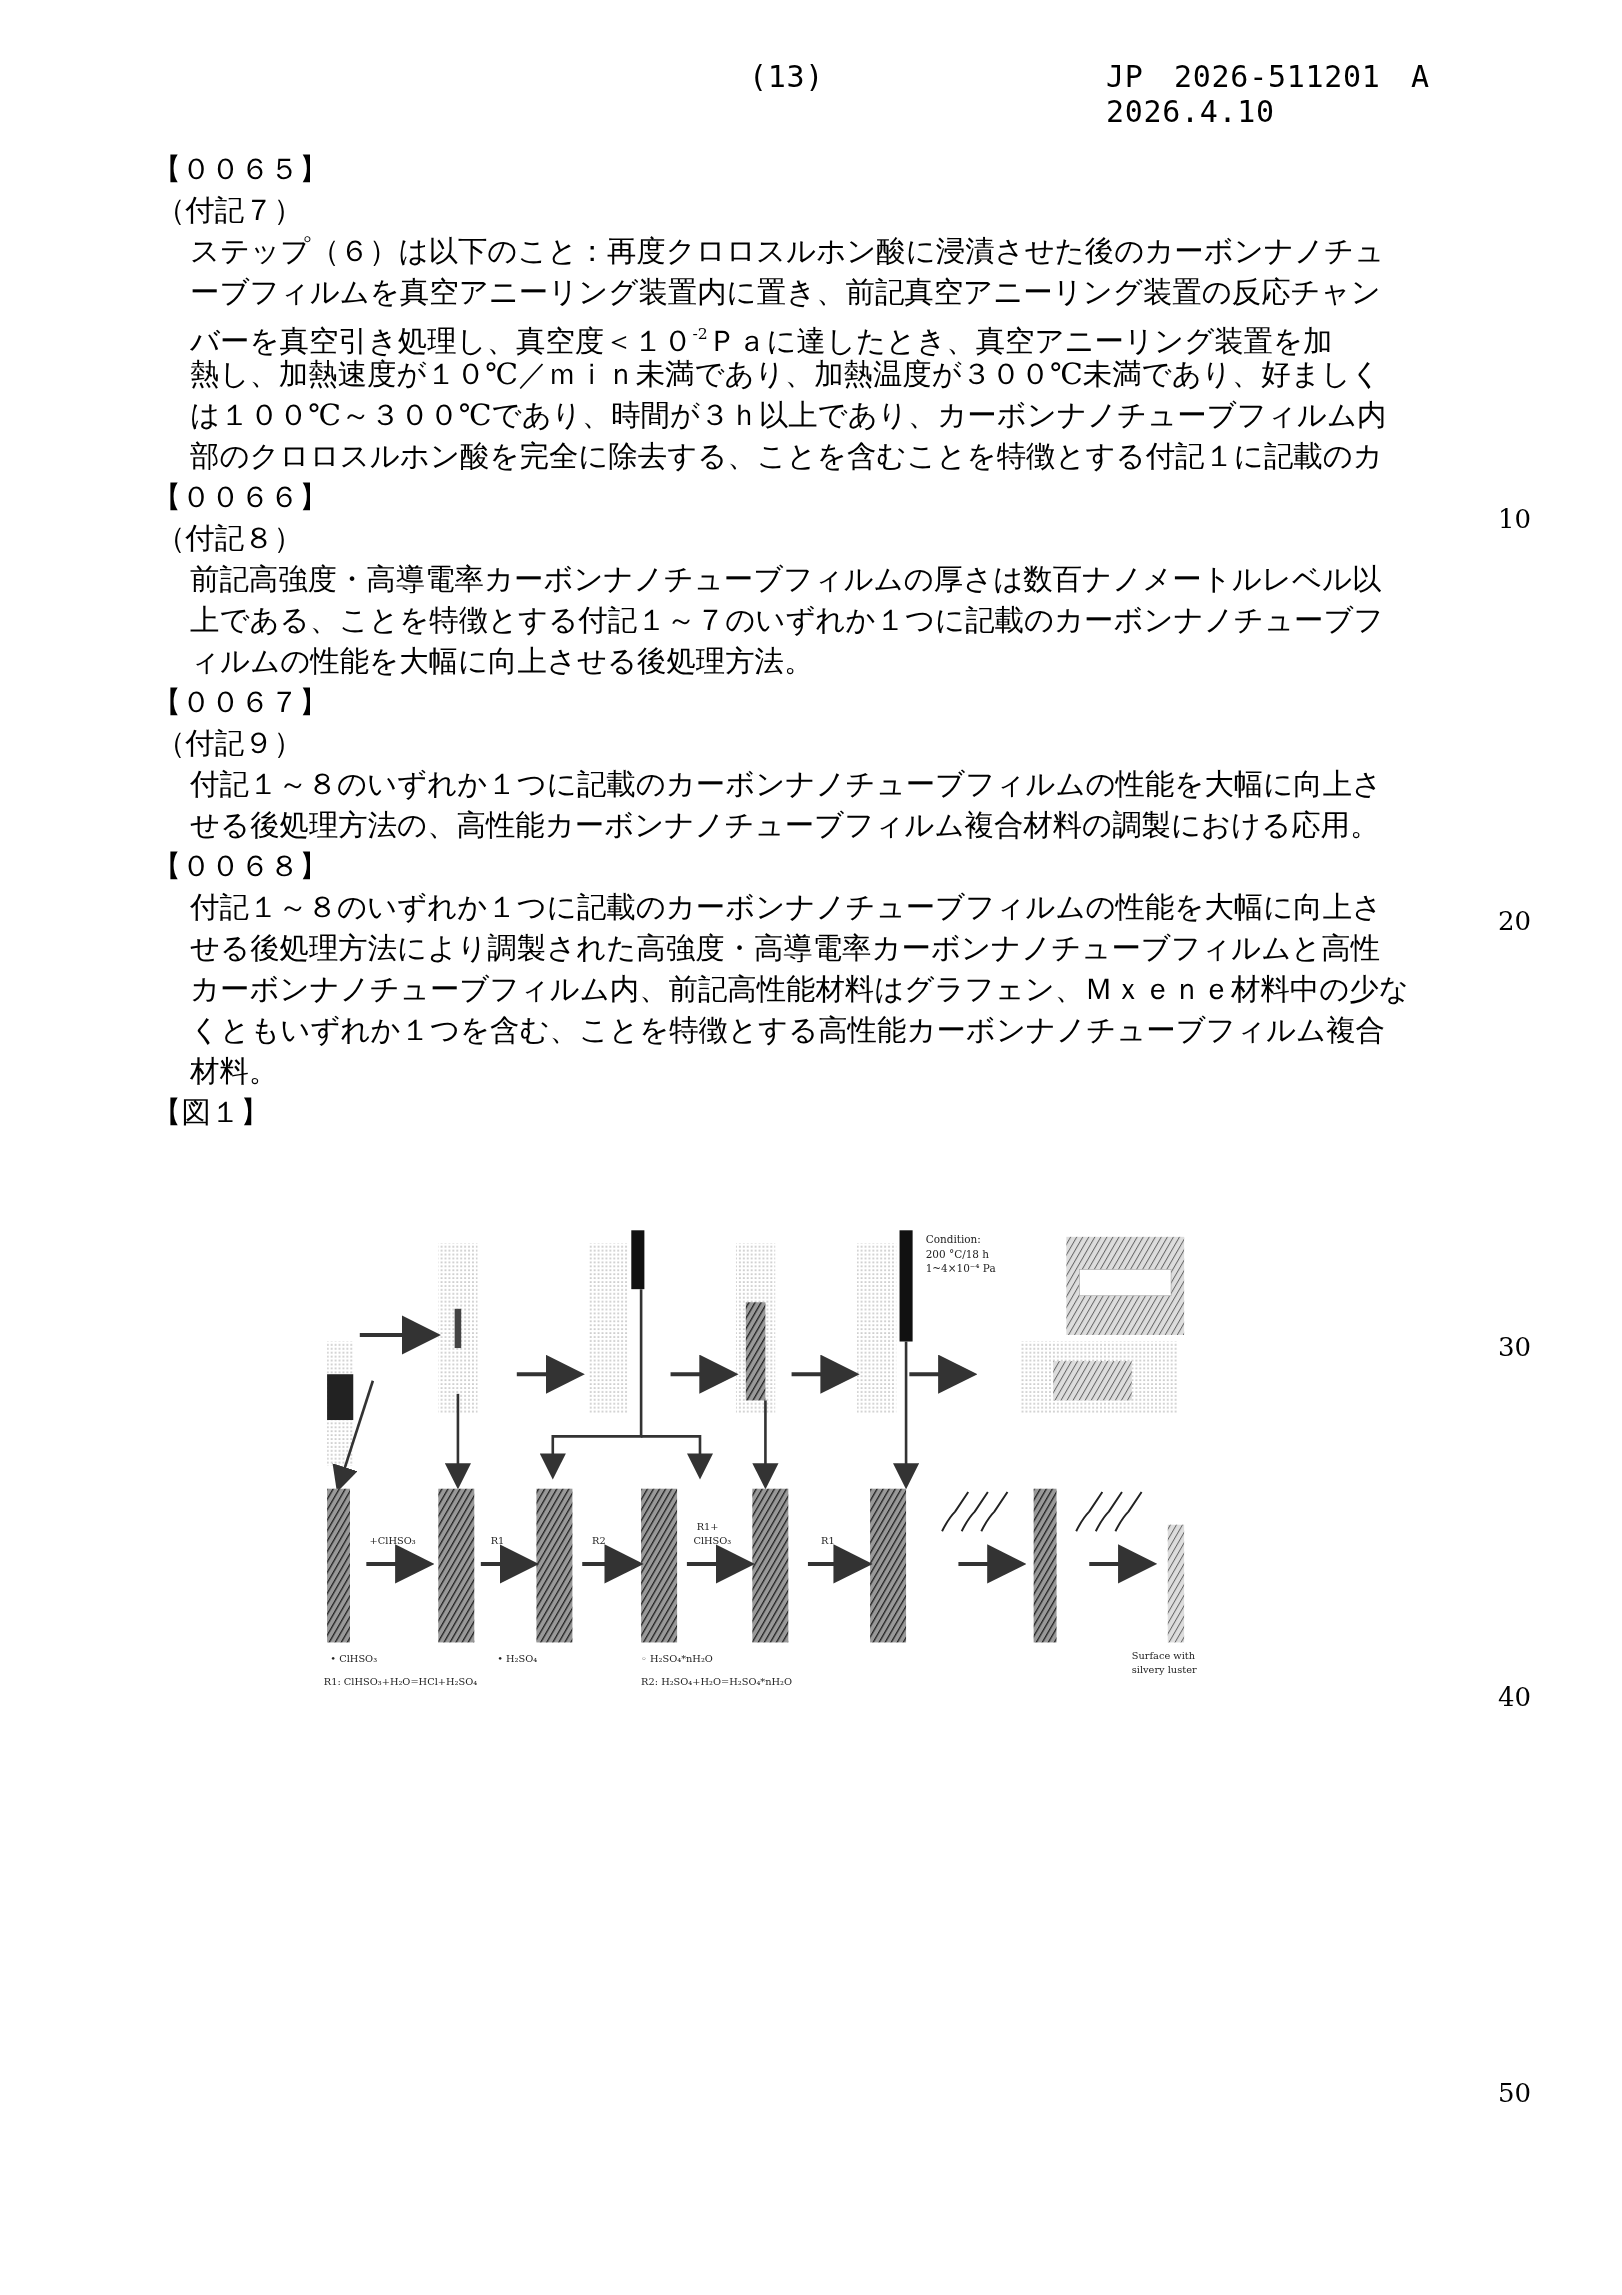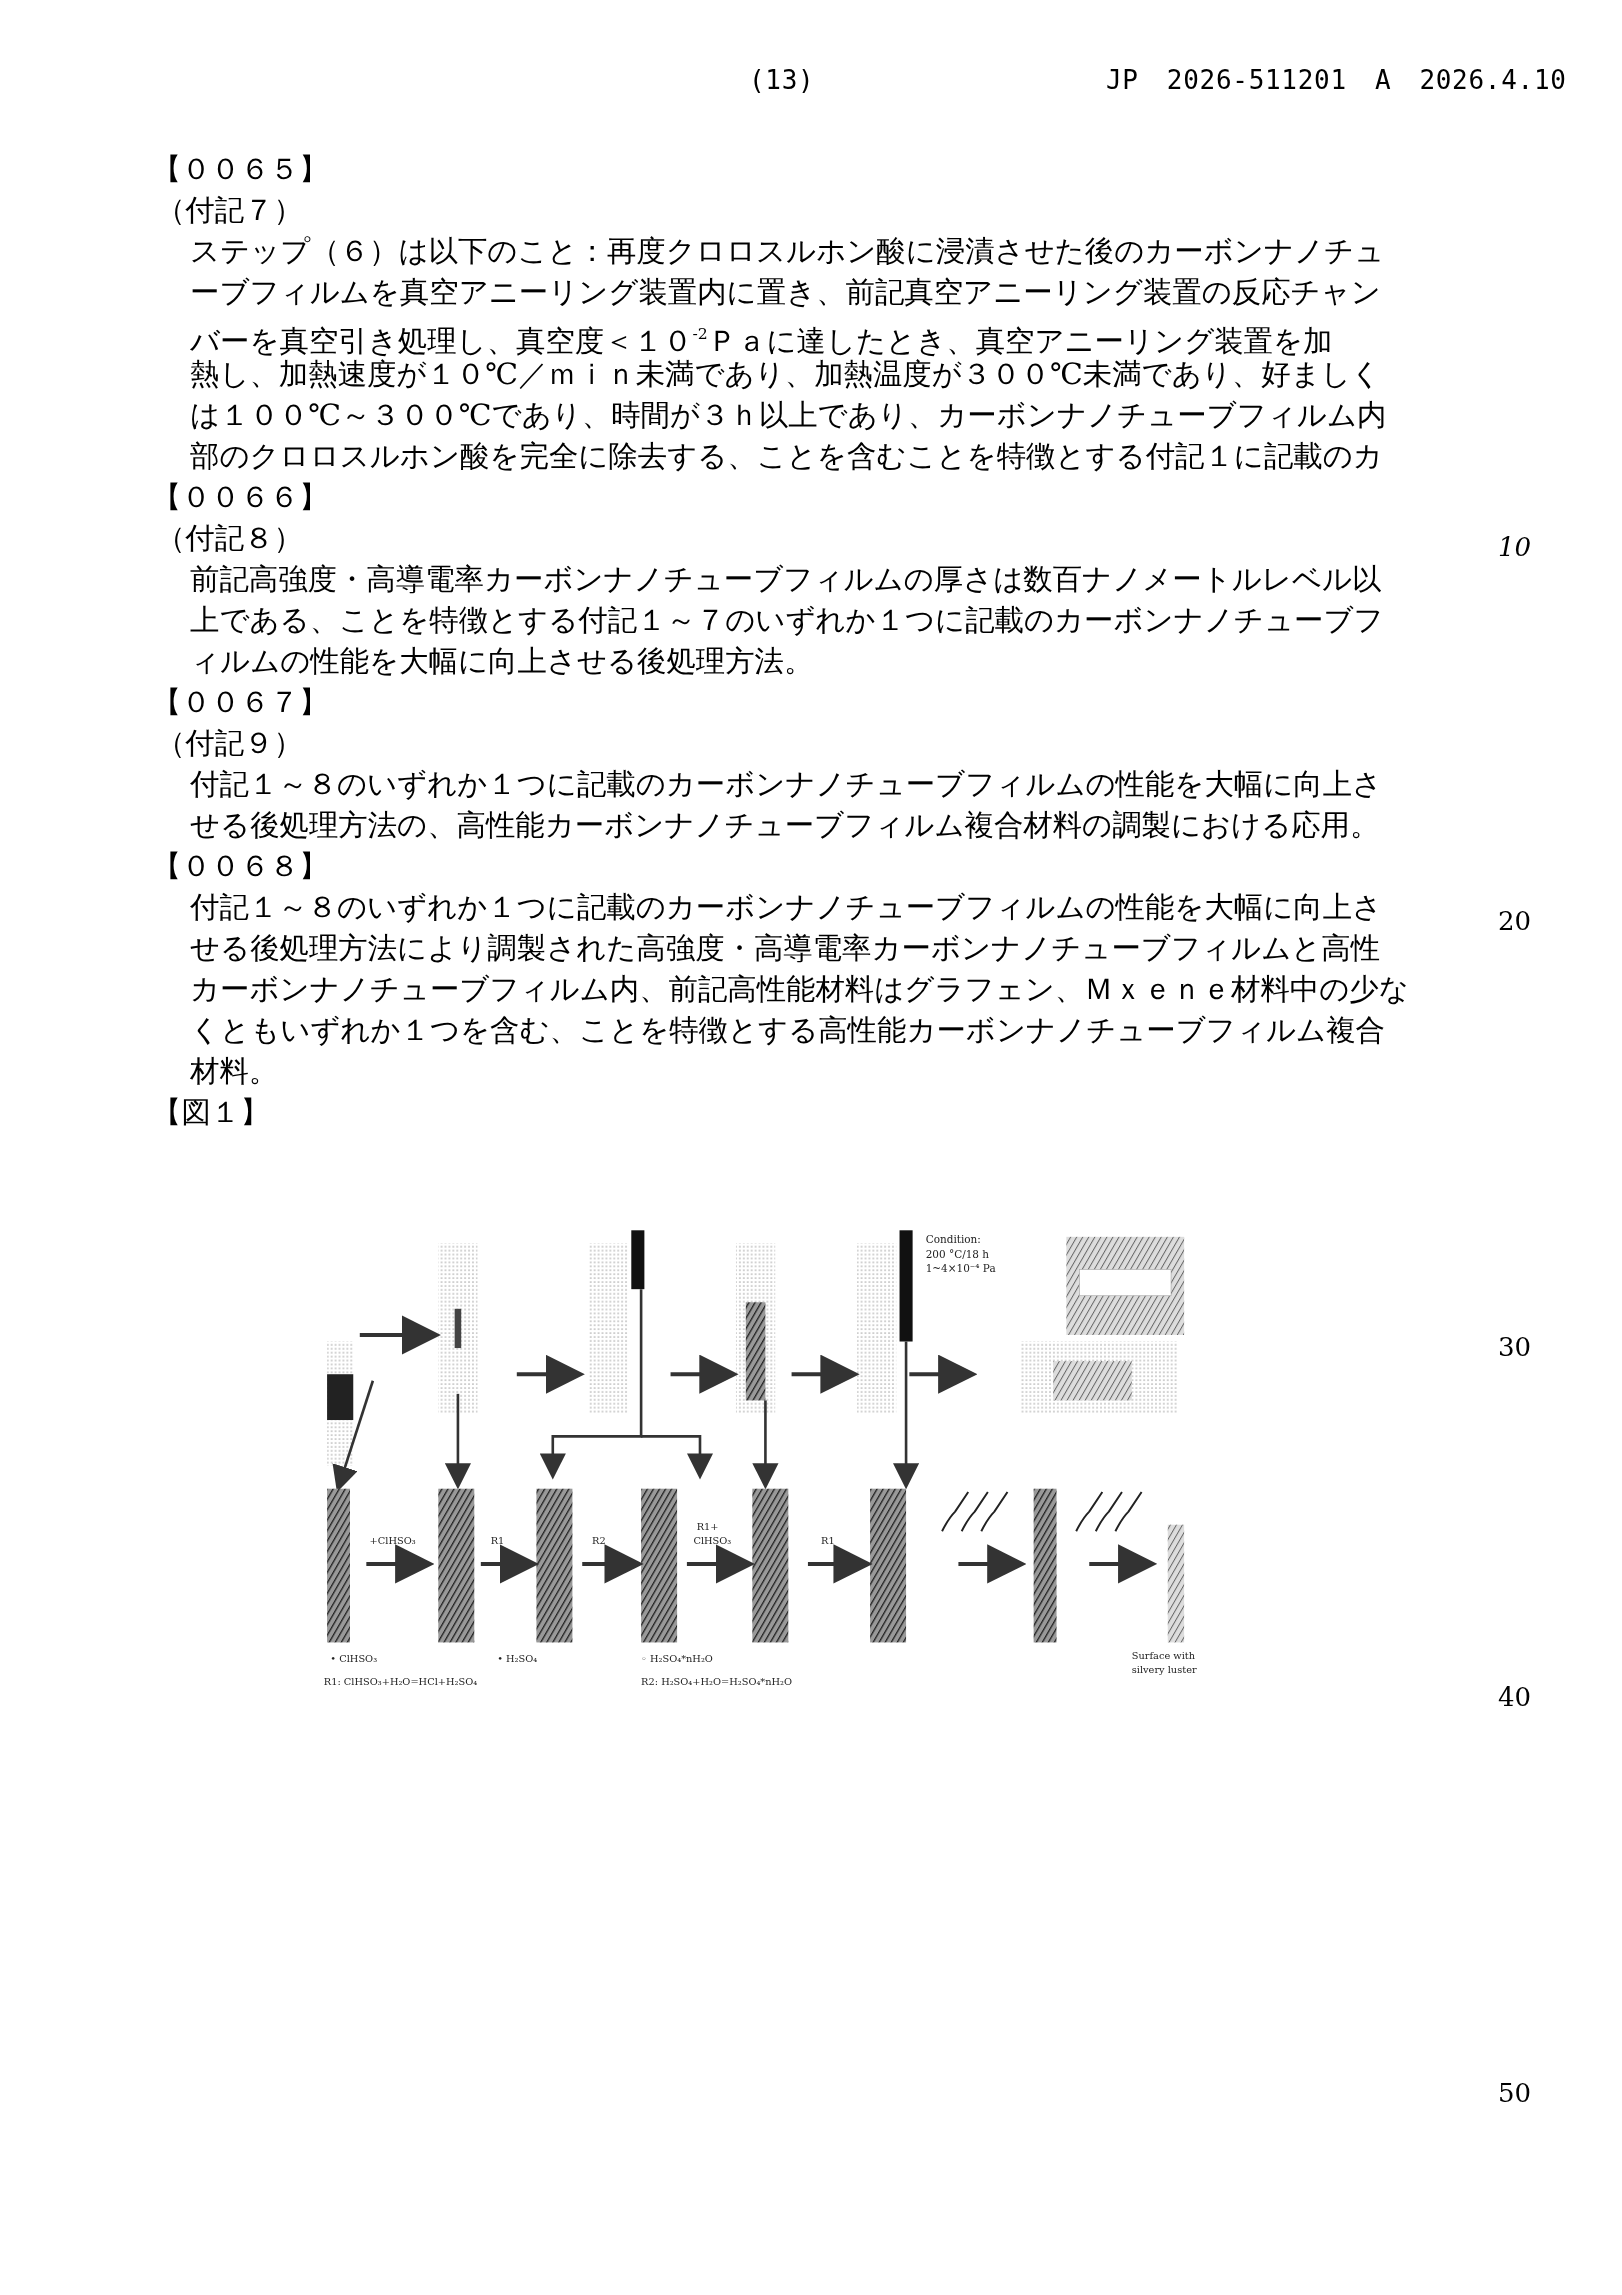--- a/index.html
+++ b/index.html
@@ -1,17 +1,17 @@
 <!DOCTYPE html>
 <html style="font-size:10.5px"><head>
 <meta charset="utf-8">
 <style>
   html, body { margin: 0; padding: 0; background: #ffffff; }
   body { width: 1623px; height: 2295px; position: relative; overflow: hidden; color: #000; }
-  .hdr { position: absolute; top: 65px; font-family: "DejaVu Sans Mono", "Liberation Mono", monospace; font-size: 26px; letter-spacing: 0.7px; }
+  .hdr { position: absolute; top: 59px; font-family: "DejaVu Sans Mono", "Liberation Mono", monospace; font-size: 30px; letter-spacing: 0.7px; }
   #hdr-page { left: 749px; }
   #hdr-pub { left: 1106px; word-spacing: 11.8px; }
   .body-text { position: absolute; left: 152px; top: 149px; width: 1322px; font-family: "DejaVu Serif", "Liberation Serif", serif; font-size: 29.4px; line-height: 41px; }
   .line { white-space: nowrap; display: block; height: 41px; overflow: visible; margin-left: 38px; }
   .para-num, .note-label { display: block; height: 41px; }
   .note-label { padding-left: 3.9px; }
   .sup { font-size: 15.7px; vertical-align: 11.8px; }
   .lineno { position: absolute; left: 1498px; font-family: "DejaVu Serif", "Liberation Serif", serif; font-size: 26px; }
   .figure { position: absolute; left: 314px; top: 1217px; width: 929px; height: 478px; }
   .figure svg { width: 100%; height: 100%; }
@@ -48,21 +48,21 @@
   <span class="para-num">【００６８】</span>
   <span class="line">付記１～８のいずれか１つに記載のカーボンナノチューブフィルムの性能を大幅に向上さ</span>
   <span class="line">せる後処理方法により調製された高強度・高導電率カーボンナノチューブフィルムと高性</span>
   <span class="line">カーボンナノチューブフィルム内、前記高性能材料はグラフェン、Ｍｘｅｎｅ材料中の少な</span>
   <span class="line">くともいずれか１つを含む、ことを特徴とする高性能カーボンナノチューブフィルム複合</span>
   <span class="line">材料。</span>
 
   <span class="para-num">【図１】</span>
 </div>
 
-<div class="lineno" style="top:532px;font-style:italic;">10</div>
+<div class="lineno" style="top:504px;">10</div>
 <div class="lineno" style="top:906px;">20</div>
 <div class="lineno" style="top:1292px;margin-top:40px;">30</div>
 <div class="lineno" style="top:1682px;">40</div>
 <div class="lineno" style="top:2078px;">50</div>
 
 <div class="figure">
   <svg viewBox="0 0 1420 730" xmlns="http://www.w3.org/2000/svg">
     <defs>
       <pattern id="dots" width="6" height="6" patternUnits="userSpaceOnUse">
         <rect width="6" height="6" fill="#fff"></rect>

